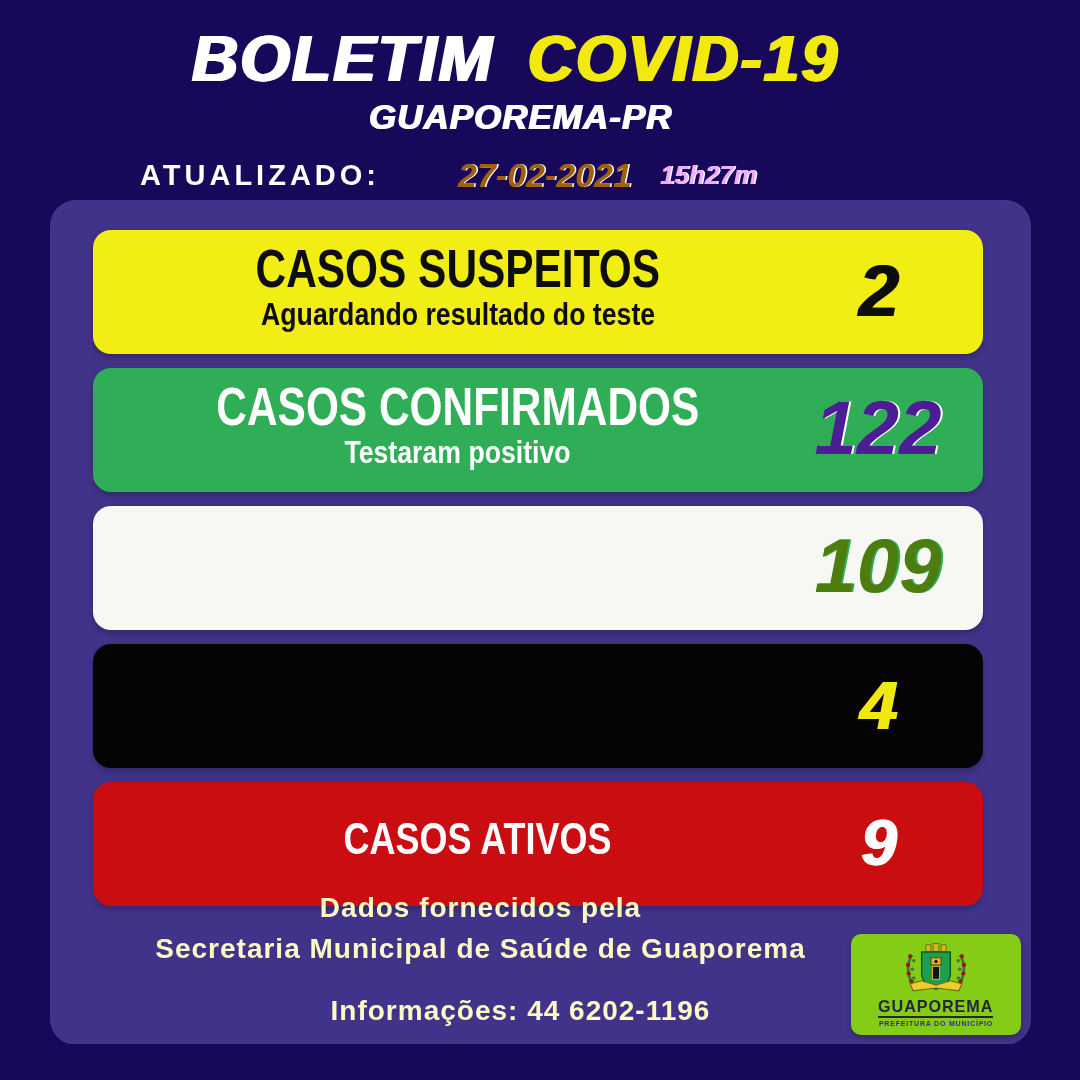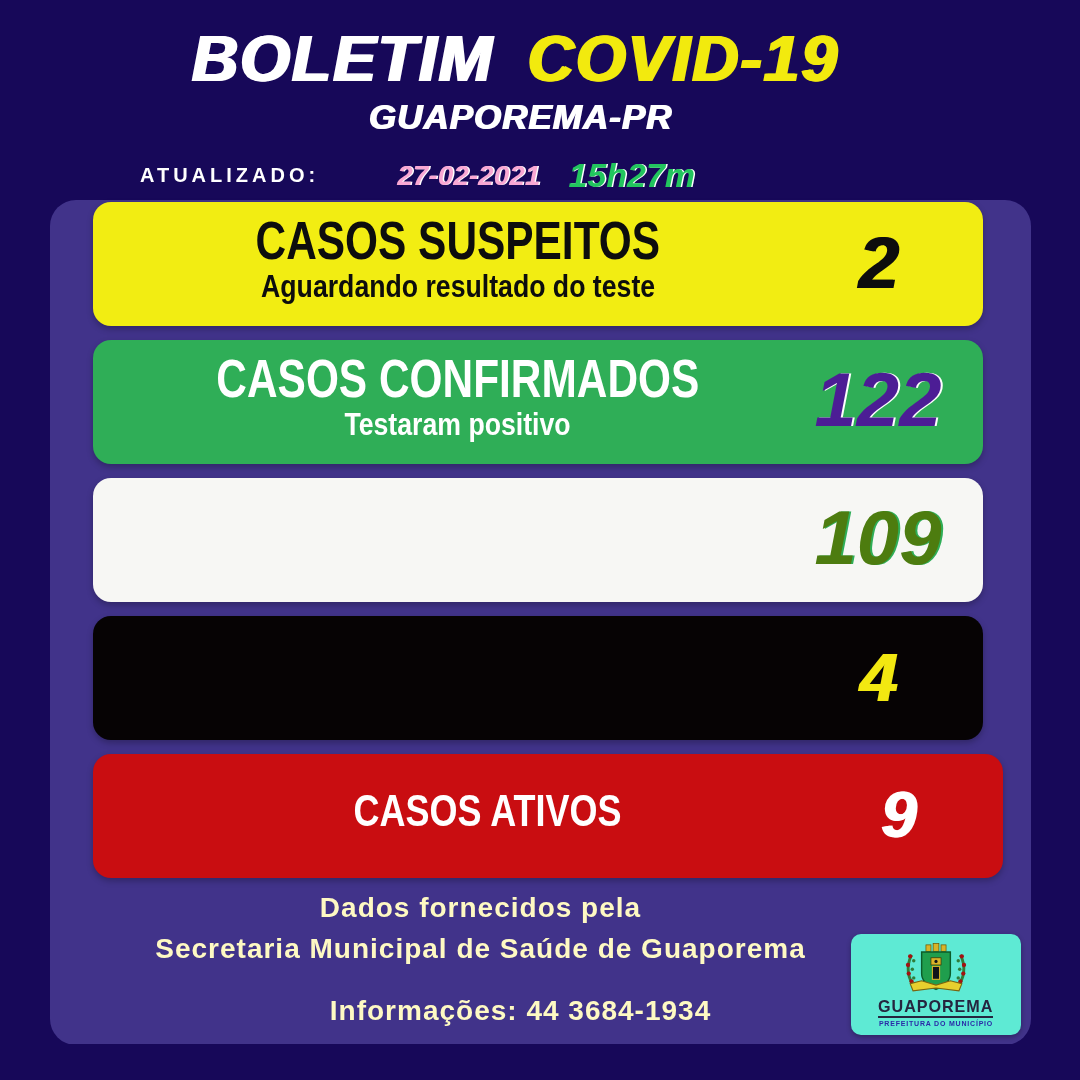--- a/index.html
+++ b/index.html
@@ -28,53 +28,54 @@
     text-align:center;
     font-size:35px; font-weight:900; font-style:italic;
     color:#ffffff; text-shadow:1.5px 0 #ffffff;
     letter-spacing:1px;
   }
   .update-row {
     position:absolute; top:156px; left:140px;
     display:flex; align-items:center;
   }
   .updated-label {
-    color:#ffffff; font-size:20px; font-weight:bold;
+    color:#ffffff; font-size:29px; font-weight:bold;
     letter-spacing:4px;
   }
   .updated-date {
     margin-left:78px;
-    color:#f9a8d4; font-size:28px; font-weight:900; font-style:italic;
+    color:#a16207; font-size:34px; font-weight:900; font-style:italic;
     text-shadow:1.5px 0 #ffffff;
   }
   .updated-time {
     margin-left:28px;
-    color:#22c55e; font-size:34px; font-weight:900; font-style:italic;
+    color:#f0abfc; font-size:26px; font-weight:900; font-style:italic;
     text-shadow:1.5px 0 #ffffff;
   }
 
   
   .panel {
     position:absolute; left:50px; top:200px;
     width:981px; height:845px;
     background:#41338a;
     border-radius:26px;
   }
 
   
   .card {
     position:absolute; left:43px; width:890px; height:124px;
     border-radius:18px;
     box-shadow:0 3px 6px rgba(0,0,0,0.25);
+    margin-top:28px;
   }
   .card-0 { top:2px;   background:#f2ed12; }
   .card-1 { top:140px; background:#2fae57; }
   .card-2 { top:278px; background:#f7f7f4; }
   .card-3 { top:416px; background:#060304; }
-  .card-4 { top:554px; background:#c90d11;padding-left:20px; }
+  .card-4 { top:554px; background:#c90d11; }
 
   .card-text {
     position:absolute; left:0; right:160px; top:0; bottom:0;
     display:flex; flex-direction:column; justify-content:center; align-items:center;
     padding-bottom:10px;
   }
   .card-4 .card-text { right:120px; }
 
   .card-title {
     font-weight:bold; line-height:1.02; white-space:nowrap;
@@ -113,21 +114,21 @@
     letter-spacing:1px;
   }
   .footer-line1 { top:692px; }
   .footer-line2 { top:733px; }
   .footer-line3 { top:795px; right:40px; }
 
   
   .logo-box {
     position:absolute; left:801px; top:734px;
     width:170px; height:101px;
-    background:#5eead4; border-radius:10px;
+    background:#84cc16; border-radius:10px;
     display:flex; flex-direction:column; align-items:center; justify-content:center;
     box-shadow:0 2px 5px rgba(0,0,0,0.3);
   }
   .crest { width:72px; height:56px; }
   .logo-name {
     font-size:17px; font-weight:bold; color:#25253f;
     letter-spacing:1px; line-height:1;
     border-bottom:2px solid #25253f; padding-bottom:1px;
     transform:scaleX(0.95);
   }
@@ -181,21 +182,21 @@
 
     <div class="card card-4">
       <div class="card-text">
         <div class="card-title">CASOS ATIVOS</div>
       </div>
       <div class="card-value">9</div>
     </div>
 
     <div class="footer-line footer-line1">Dados fornecidos pela</div>
     <div class="footer-line footer-line2">Secretaria Municipal de Saúde de Guaporema</div>
-    <div class="footer-line footer-line3">Informações: 44 3684-1934</div>
+    <div class="footer-line footer-line3">Informações: 44 6202-1196</div>
 
     <div class="logo-box">
       <svg class="crest" viewBox="0 0 100 78" xmlns="http://www.w3.org/2000/svg">
 
         <path d="M22,64 C10,52 8,34 16,18" fill="none" stroke="#2f7d3a" stroke-width="4"></path>
         <circle cx="14" cy="20" r="3" fill="#a31212"></circle>
           <circle cx="11" cy="32" r="3" fill="#a31212"></circle>
         <circle cx="12" cy="44" r="3" fill="#a31212"></circle>
           <circle cx="16" cy="55" r="3" fill="#a31212"></circle>
         <circle cx="19" cy="26" r="2.4" fill="#2f7d3a"></circle>

